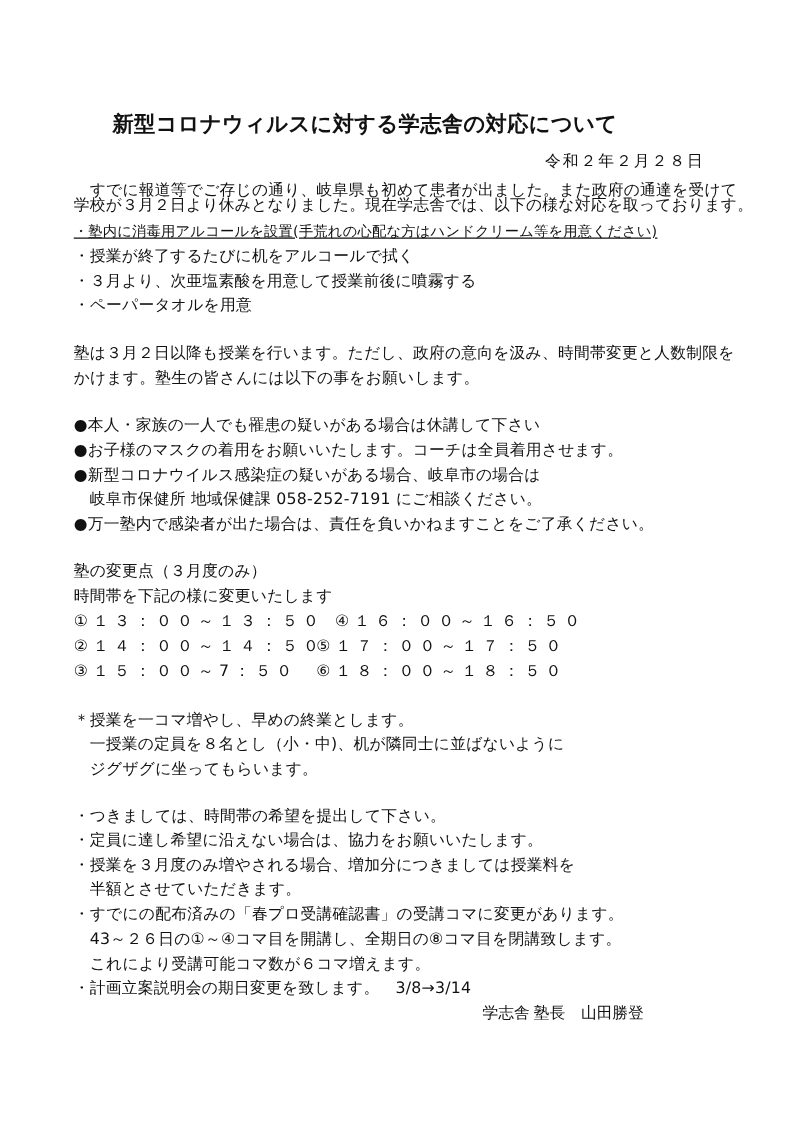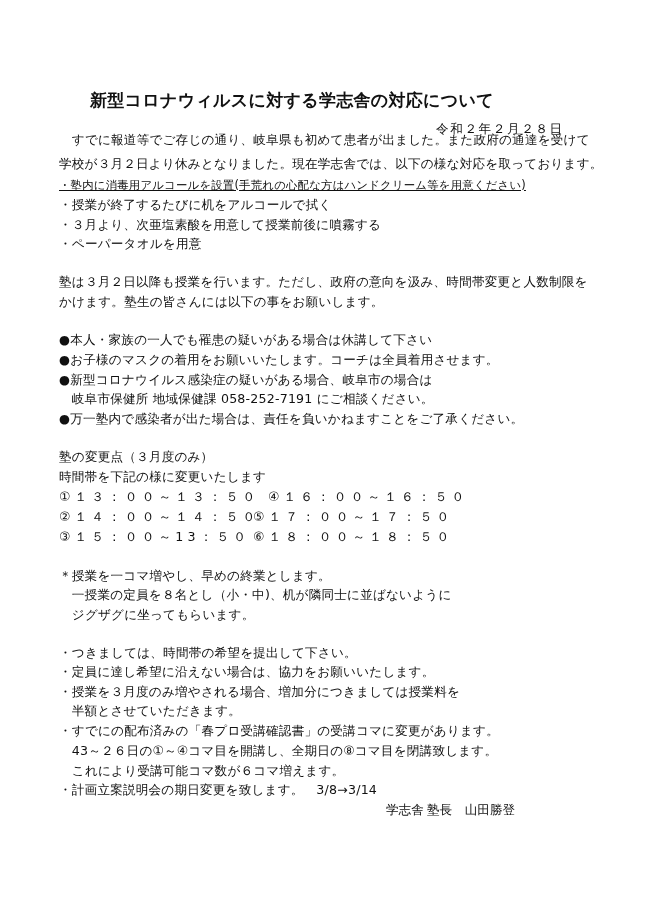--- a/index.html
+++ b/index.html
@@ -12,21 +12,21 @@
   .time { position: absolute; font-size: 12.6px; line-height: 16px; white-space: nowrap; letter-spacing: 4.2px; }
   .sig { position: absolute; left: 386px; top: 802px; font-size: 12.6px; line-height: 16px; white-space: nowrap; font-family: Liberation Serif, serif; }
 </style>
 </head>
 <body>
 
 <div>
   <div class="title">新型コロナウィルスに対する学志舎の対応について</div>
   <div class="date">令和２年２月２８日</div>
 
-  <div class="ln" style="top:132px">　すでに報道等でご存じの通り、岐阜県も初めて患者が出ました。また政府の通達を受けて</div>
+  <div class="ln" style="top:144px">　すでに報道等でご存じの通り、岐阜県も初めて患者が出ました。また政府の通達を受けて</div>
   <div class="ln" style="top:156px">学校が３月２日より休みとなりました。現在学志舎では、以下の様な対応を取っております。</div>
 
   <div class="ln small" style="top:177px">・塾内に消毒用アルコールを設置(手荒れの心配な方はハンドクリーム等を用意ください)</div>
   <div class="ln" style="top:197px">・授業が終了するたびに机をアルコールで拭く</div>
   <div class="ln" style="top:217px">・３月より、次亜塩素酸を用意して授業前後に噴霧する</div>
   <div class="ln" style="top:236px">・ペーパータオルを用意</div>
 
   <div class="ln" style="top:274px">塾は３月２日以降も授業を行います。ただし、政府の意向を汲み、時間帯変更と人数制限を</div>
   <div class="ln" style="top:294px">かけます。塾生の皆さんには以下の事をお願いします。</div>
 
@@ -35,21 +35,21 @@
   <div class="ln" style="top:372px">●新型コロナウイルス感染症の疑いがある場合、岐阜市の場合は</div>
   <div class="ln" style="top:391px">　岐阜市保健所 地域保健課 058-252-7191 にご相談ください。</div>
   <div class="ln" style="top:411px">●万一塾内で感染者が出た場合は、責任を負いかねますことをご了承ください。</div>
 
   <div class="ln" style="top:449px">塾の変更点（３月度のみ）</div>
   <div class="ln" style="top:469px">時間帯を下記の様に変更いたします</div>
 
   <div>
     <div class="time" style="left:59px; top:489px">①１３：００～１３：５０</div>
     <div class="time" style="left:59px; top:509px">②１４：００～１４：５０</div>
-    <div class="time" style="left:59px; top:529px">③１５：００～13：５０</div>
+    <div class="time" style="left:59px; top:529px">③１５：００～7：５０</div>
     <div class="time" style="left:268px; top:489px">④１６：００～１６：５０</div>
     <div class="time" style="left:253px; top:509px">⑤１７：００～１７：５０</div>
     <div class="time" style="left:253px; top:529px">⑥１８：００～１８：５０</div>
   </div>
 
   <div class="ln" style="top:568px">＊授業を一コマ増やし、早めの終業とします。</div>
   <div class="ln" style="top:587px">　一授業の定員を８名とし（小・中)、机が隣同士に並ばないように</div>
   <div class="ln" style="top:607px">　ジグザグに坐ってもらいます。</div>
 
   <div class="ln" style="top:645px">・つきましては、時間帯の希望を提出して下さい。</div>

